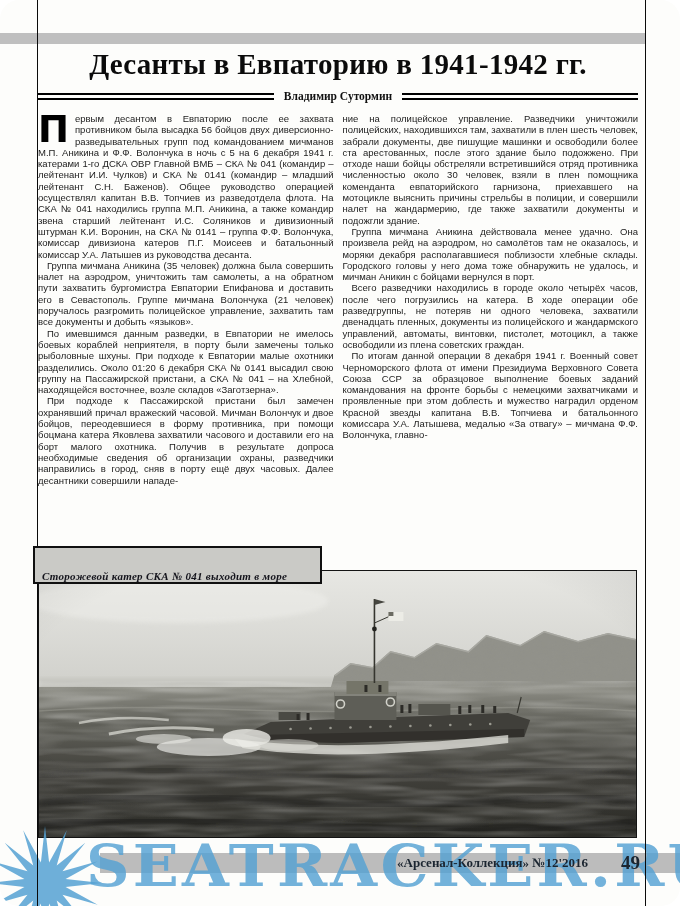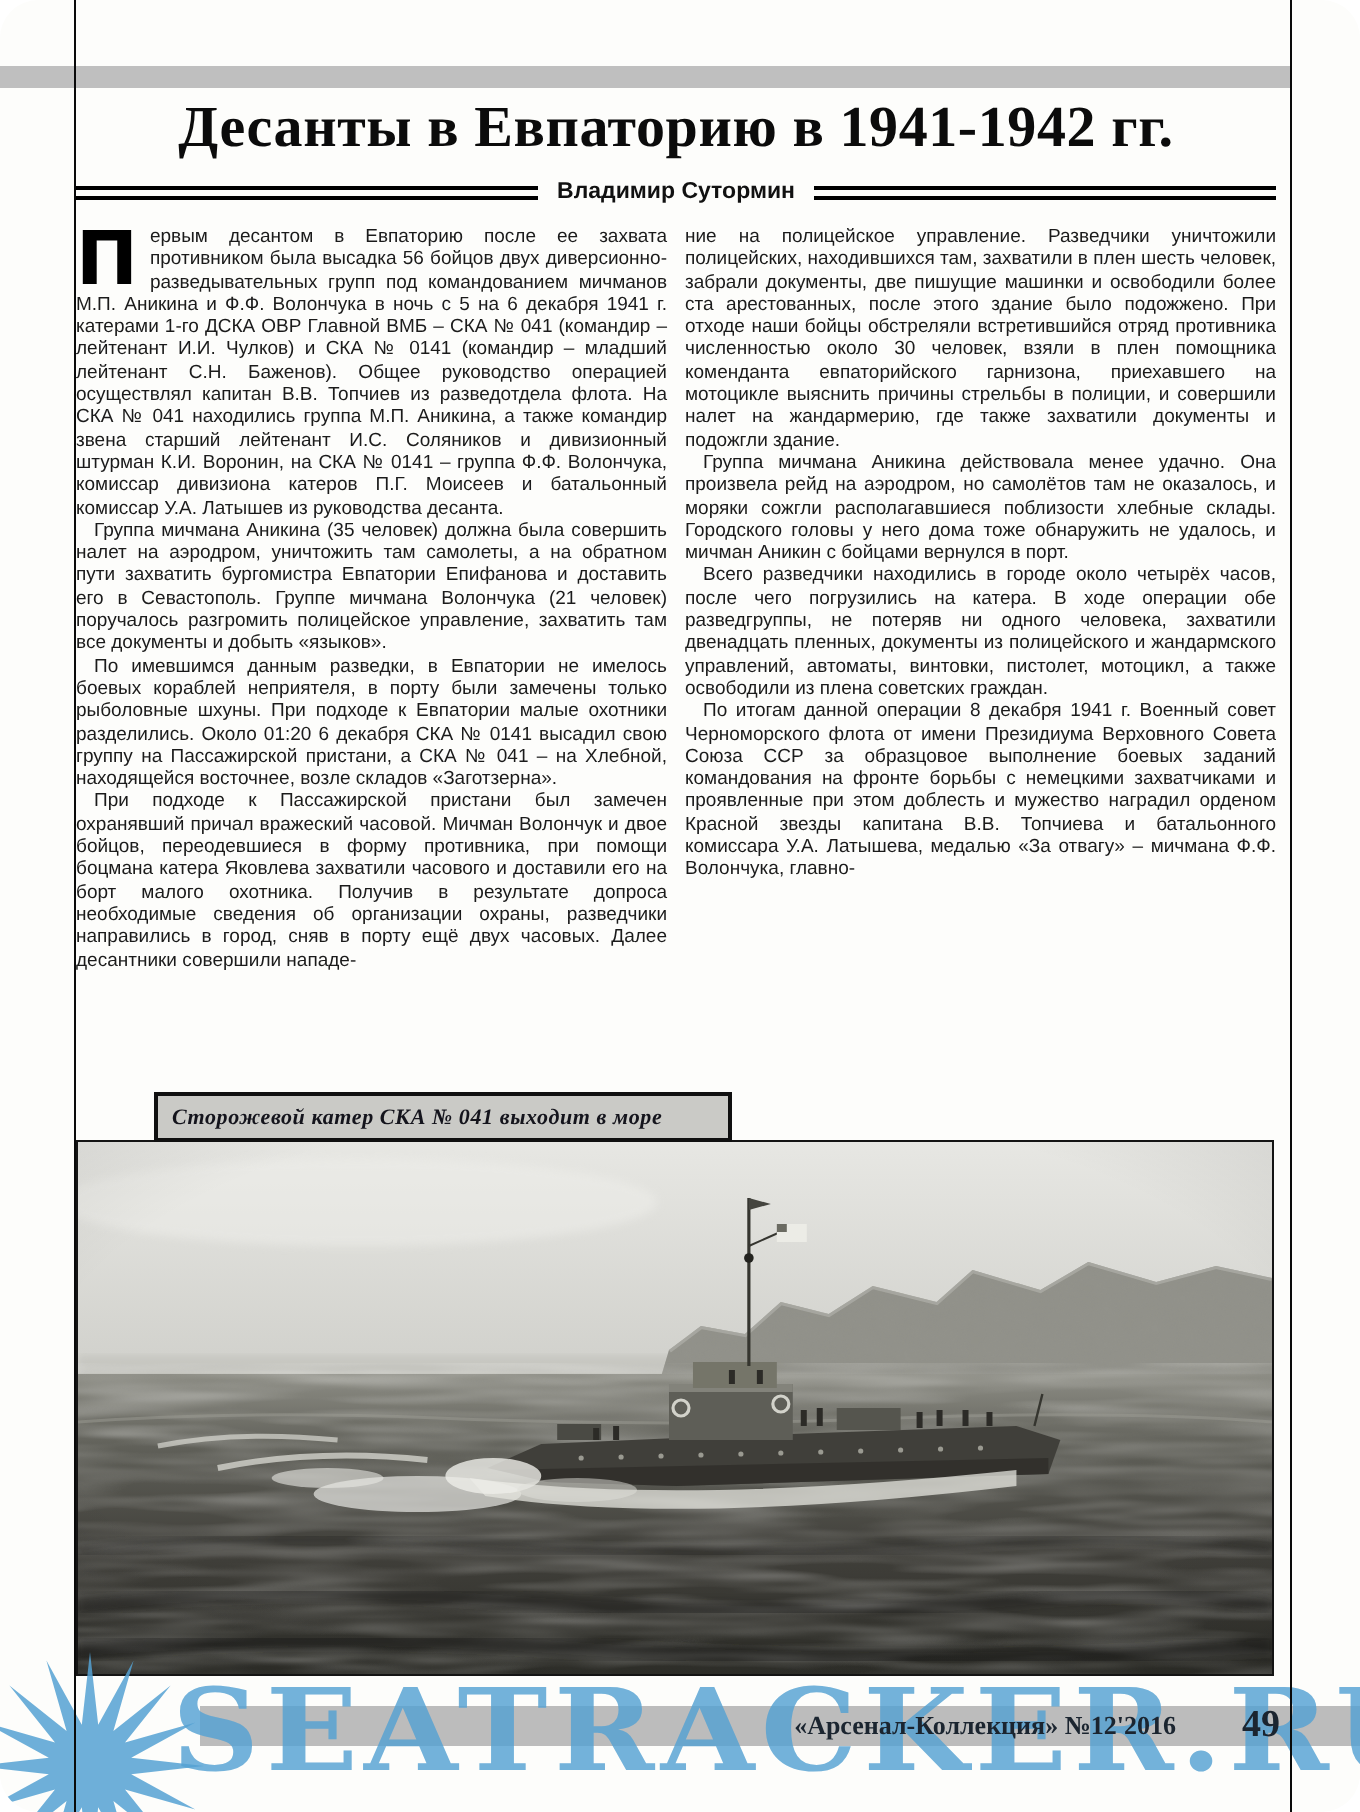--- a/index.html
+++ b/index.html
@@ -7,32 +7,32 @@
   .page{position:absolute;left:0;top:0;width:680px;height:906px;background:#fdfdfb;overflow:hidden;border-radius:19px;}
 
   .vrule{position:absolute;top:0;bottom:0;width:1px;background:#0a0a0a;z-index:6;}
   .vrule.l{left:37px;} .vrule.r{left:645px;}
   .top-band{position:absolute;top:33px;left:0;width:646px;height:11px;background:#bfbfbf;}
 
   .title{position:absolute;top:48px;left:38px;width:600px;margin:0;text-align:center;
          font-family:"Liberation Serif",serif;font-weight:bold;font-size:29px;color:#0b0b0b;letter-spacing:.3px;}
   .author-row{position:absolute;top:90px;left:38px;width:600px;display:flex;align-items:center;gap:10px;}
   .dblrule{flex:1;height:7px;border-top:2px solid #000;border-bottom:2px solid #000;box-sizing:border-box;}
-  .author{font-weight:bold;font-size:11.5px;color:#111;white-space:nowrap;}
+  .author{font-weight:bold;font-size:11.5px;color:#111;white-space:nowrap;font-family:Liberation Serif, serif;}
 
   .columns{position:absolute;top:113px;left:38px;width:600px;height:430px;display:flex;gap:9px;overflow:hidden;}
   .col{width:296px;font-size:9.5px;line-height:11.3px;text-align:justify;color:#1b1b1b;}
   .col p{margin:0;text-indent:9px;}
   .col p.first,.col p.cont{text-indent:0;}
   .dropcap{float:left;font-family:"DejaVu Sans",sans-serif;font-weight:bold;font-size:37px;
            line-height:29px;padding:2px 6px 0 0;color:#000;}
 
-  .caption-box{position:absolute;top:546px;left:33px;width:289px;height:25px;background:#cacac6;
-               border:2px solid #101010;box-sizing:border-box;display:flex;align-items:center;
-               padding-left:7px;z-index:8;margin-left:44px;}
+  .caption-box{position:absolute;top:546px;left:33px;width:289px;height:38px;background:#cacac6;
+               border:2px solid #101010;box-sizing:border-box;display:flex;align-items:flex-end;
+               padding-left:7px;z-index:8;}
   .caption-box span{font-family:"Liberation Serif",serif;font-weight:bold;font-style:italic;
                     font-size:11px;color:#14141c;letter-spacing:.3px;white-space:nowrap;}
 
   .photo{position:absolute;top:570px;left:38px;width:599px;height:268px;margin:0;
          border:1px solid #141414;box-sizing:border-box;background:#d8d8d4;}
   .photo svg{display:block;width:100%;height:100%;}
 
   .footer-band{position:absolute;top:853px;left:100px;width:580px;height:20px;background:#bcbcbc;
                display:flex;align-items:center;justify-content:flex-end;padding-right:40px;box-sizing:border-box;
                font-family:Liberation Serif, serif;font-weight:bold;font-size:13px;color:#1b2530;}
@@ -64,21 +64,21 @@
 
   <div class="columns">
     <div class="col">
       <p class="first"><span class="dropcap">П</span><span>ервым десантом в Евпаторию после ее захвата противником была высадка 56 бойцов двух диверсионно-разведывательных групп под командованием мичманов М.П. Аникина и Ф.Ф. Волончука в ночь с 5 на 6 декабря 1941 г. катерами 1-го ДСКА ОВР Главной ВМБ – СКА № 041 (командир – лейтенант И.И. Чулков) и СКА № 0141 (командир – младший лейтенант С.Н. Баженов). Общее руководство операцией осуществлял капитан В.В. Топчиев из разведотдела флота. На СКА № 041 находились группа М.П. Аникина, а также командир звена старший лейтенант И.С. Соляников и дивизионный штурман К.И. Воронин, на СКА № 0141 – группа Ф.Ф. Волончука, комиссар дивизиона катеров П.Г. Моисеев и батальонный комиссар У.А. Латышев из руководства десанта.</span></p>
       <p>Группа мичмана Аникина (35 человек) должна была совершить налет на аэродром, уничтожить там самолеты, а на обратном пути захватить бургомистра Евпатории Епифанова и доставить его в Севастополь. Группе мичмана Волончука (21 человек) поручалось разгромить полицейское управление, захватить там все документы и добыть «языков».</p>
       <p>По имевшимся данным разведки, в Евпатории не имелось боевых кораблей неприятеля, в порту были замечены только рыболовные шхуны. При подходе к Евпатории малые охотники разделились. Около 01:20 6 декабря СКА № 0141 высадил свою группу на Пассажирской пристани, а СКА № 041 – на Хлебной, находящейся восточнее, возле складов «Заготзерна».</p>
       <p>При подходе к Пассажирской пристани был замечен охранявший причал вражеский часовой. Мичман Волончук и двое бойцов, переодевшиеся в форму противника, при помощи боцмана катера Яковлева захватили часового и доставили его на борт малого охотника. Получив в результате допроса необходимые сведения об организации охраны, разведчики направились в город, сняв в порту ещё двух часовых. Далее десантники совершили нападе-</p>
     </div>
     <div class="col">
       <p class="cont">ние на полицейское управление. Разведчики уничтожили полицейских, находившихся там, захватили в плен шесть человек, забрали документы, две пишущие машинки и освободили более ста арестованных, после этого здание было подожжено. При отходе наши бойцы обстреляли встретившийся отряд противника численностью около 30 человек, взяли в плен помощника коменданта евпаторийского гарнизона, приехавшего на мотоцикле выяснить причины стрельбы в полиции, и совершили налет на жандармерию, где также захватили документы и подожгли здание.</p>
-      <p>Группа мичмана Аникина действовала менее удачно. Она произвела рейд на аэродром, но самолётов там не оказалось, и моряки сожгли располагавшиеся поблизости хлебные склады. Городского головы у него дома тоже обнаружить не удалось, и мичман Аникин с бойцами вернулся в порт.</p>
+      <p>Группа мичмана Аникина действовала менее удачно. Она произвела рейд на аэродром, но самолётов там не оказалось, и моряки декабря располагавшиеся поблизости хлебные склады. Городского головы у него дома тоже обнаружить не удалось, и мичман Аникин с бойцами вернулся в порт.</p>
       <p>Всего разведчики находились в городе около четырёх часов, после чего погрузились на катера. В ходе операции обе разведгруппы, не потеряв ни одного человека, захватили двенадцать пленных, документы из полицейского и жандармского управлений, автоматы, винтовки, пистолет, мотоцикл, а также освободили из плена советских граждан.</p>
       <p>По итогам данной операции 8 декабря 1941 г. Военный совет Черноморского флота от имени Президиума Верховного Совета Союза ССР за образцовое выполнение боевых заданий командования на фронте борьбы с немецкими захватчиками и проявленные при этом доблесть и мужество наградил орденом Красной звезды капитана В.В. Топчиева и батальонного комиссара У.А. Латышева, медалью «За отвагу» – мичмана Ф.Ф. Волончука, главно-</p>
     </div>
   </div>
 
   <div class="caption-box">
     <span>Сторожевой катер СКА № 041 выходит в море</span>
   </div>
 
   <figure class="photo">

